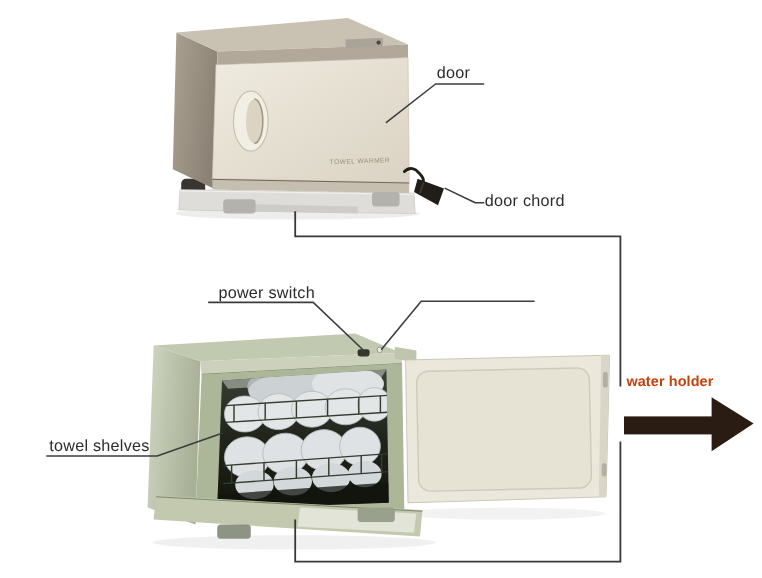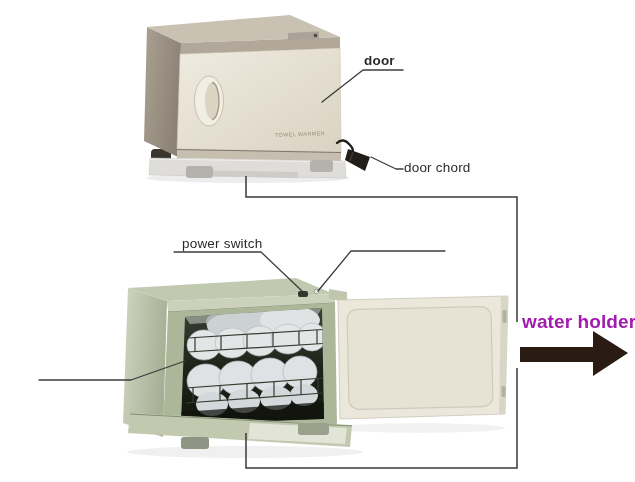--- a/index.html
+++ b/index.html
@@ -14,22 +14,22 @@
   .callout {
     position:absolute;
     color:#2b2b2b;
     font-size:13.5px;
     line-height:1.1;
     letter-spacing:0.2px;
     white-space:nowrap;
   }
   .callout.bold {
     font-weight:700;
-    font-size:19px;
-    color:#a21caf;
+    font-size:12px;
+    color:#c2410c;
     letter-spacing:0.1px;
   }
 </style>
 </head>
 <body>
 
 <div class="stage">
 
   <svg width="635" height="482" viewBox="0 0 635 482">
     <defs>
@@ -161,18 +161,19 @@
       <path d="M39,380 L131,380 L185,361"></path>
     </g>
     <path d="M246,176 L246,197 L517,197 L517,322 M517,368 L517,468 L246,468 L246,433" fill="none" stroke-width="1.5" stroke="#383838"></path>
 
     <g>
       <rect x="520" y="347" width="74" height="15" fill="#2a1c13"></rect>
       <polygon points="593,331 628,353 593,376" fill="#2a1c13"></polygon>
     </g>
   </svg>
 
-  <div class="callout" style="left:364px; top:54px;font-weight:bold;">door</div>
+  <div class="callout" style="left:364px; top:54px;">door</div>
   <div class="callout" style="left:404px; top:161px;">door chord</div>
   <div class="callout" style="left:182px; top:237px;">power switch</div>
+  <div class="callout" style="left:41px;  top:365px;">towel shelves</div>
   <div class="callout bold" style="left:522px; top:312px;">water holder</div>
 
 </div>
 
 </body></html>

